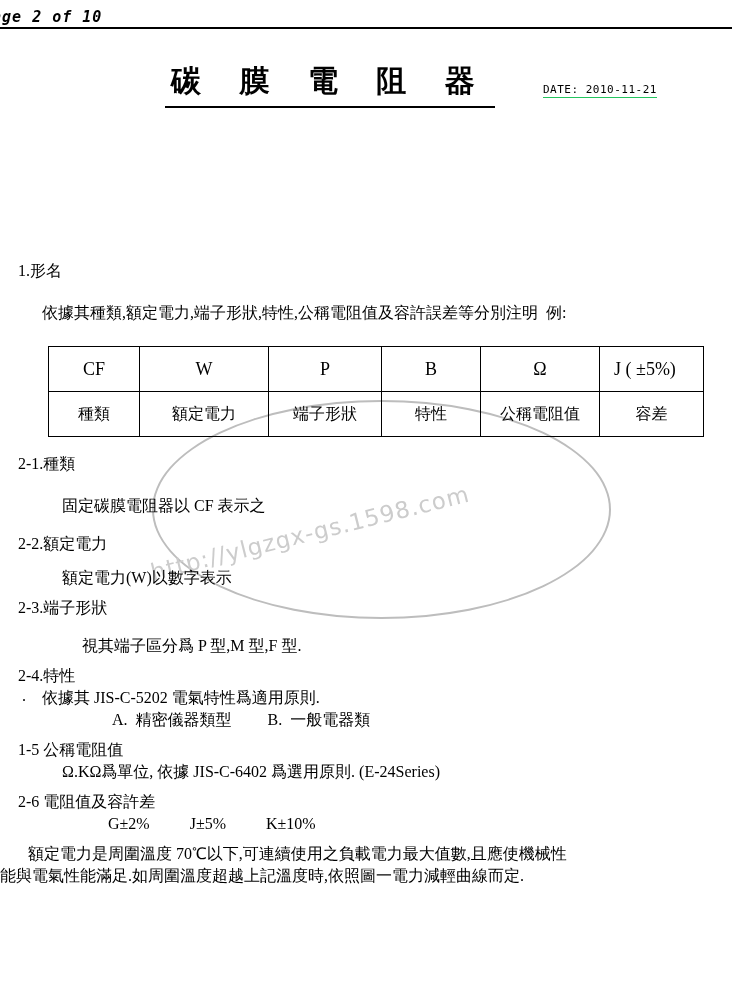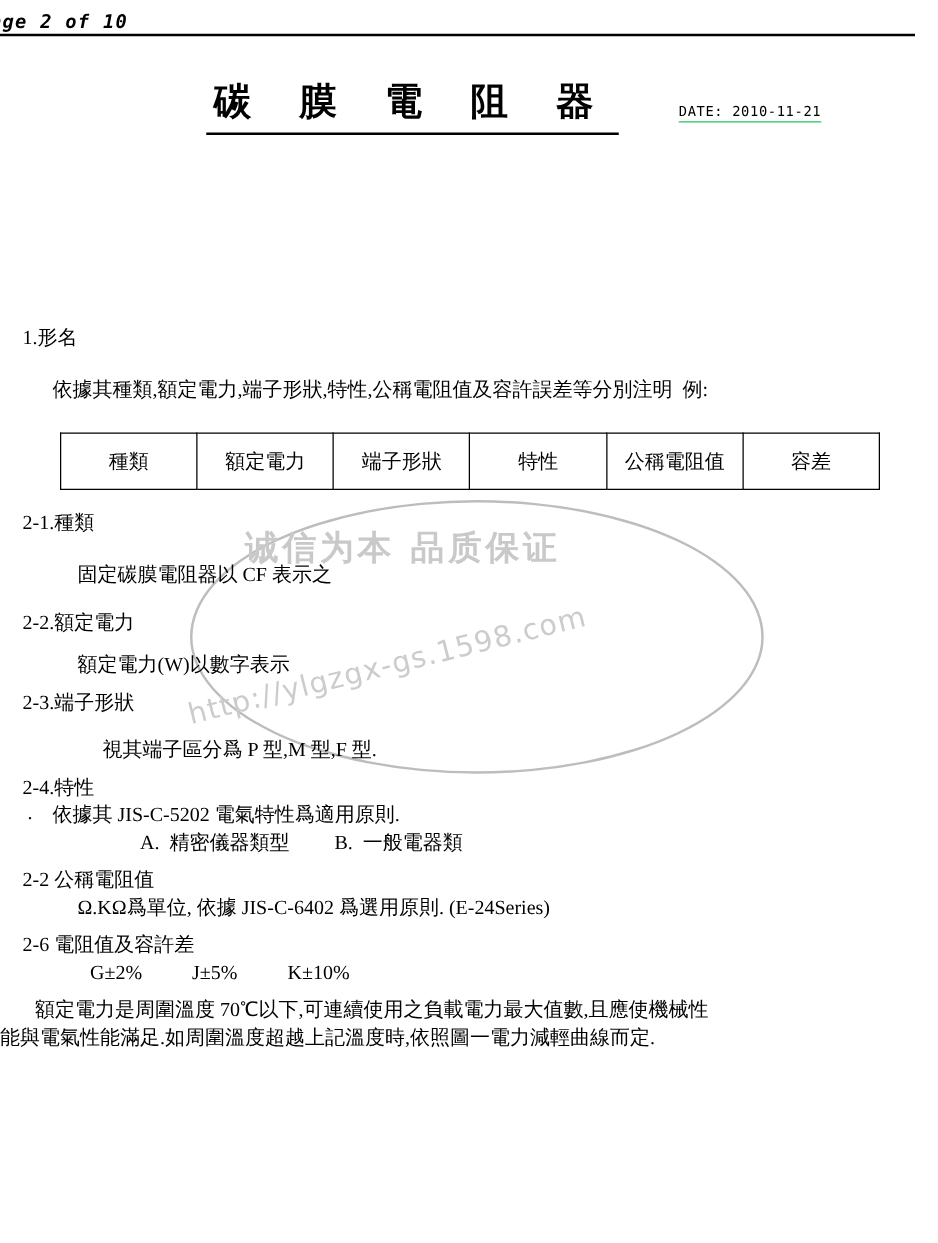--- a/index.html
+++ b/index.html
@@ -172,40 +172,47 @@
   .content, .title-row, .page-number { position: relative; z-index: 10; }
   .content { z-index: 10; }
 </style>
 </head>
 <body>
 
 <div class="page">
 
   <div class="watermark">
     <div class="wm-ellipse"></div>
-    <div class="wm-top-text">诚信为本 品质保证</div>
     <div class="wm-url">http://ylgzgx-gs.1598.com</div>
   </div>
 
   <div class="page-number">Page 2 of 10</div>
 
   <div class="title-row">
     <div class="doc-title">碳 膜 電 阻 器</div>
     <div class="doc-date">DATE: 2010-11-21</div>
   </div>
 
   <div class="content">
 
     <div class="line l1 sec">1.形名</div>
     <div class="gap-20"></div>
     <div class="line l2">依據其種類,額定電力,端子形狀,特性,公稱電阻值及容許誤差等分別注明  例:</div>
 
     <div class="table-wrap">
       <table class="code-table">
         <tbody>
+            <tr class="row-codes">
+          <td style="width:88px">CF</td>
+          <td style="width:126px">W</td>
+          <td style="width:110px">P</td>
+          <td style="width:96px">B</td>
+          <td style="width:116px">Ω</td>
+          <td class="cell-tol">J   ( ±5%)</td>
+        </tr>
         <tr class="row-names">
           <td>種類</td>
           <td>額定電力</td>
           <td>端子形狀</td>
           <td>特性</td>
           <td>公稱電阻值</td>
           <td>容差</td>
         </tr>
       </tbody>
         </table>
@@ -228,25 +235,25 @@
 
     <div class="gap-8"></div>
     <div class="line l1 sec">2-4.特性</div>
     <div style="position:relative">
       <span style="position:absolute;left:22px;top:0;font-size:16px">.</span>
       <div class="line l2">依據其 JIS-C-5202 電氣特性爲適用原則.</div>
     </div>
     <div class="line" style="margin-left:112px">A.  精密儀器類型         B.  一般電器類</div>
 
     <div class="gap-8"></div>
-    <div class="line l1 sec">2-2 公稱電阻值</div>
+    <div class="line l1 sec">1-5 公稱電阻值</div>
     <div class="line l3">Ω.KΩ爲單位, 依據 JIS-C-6402 爲選用原則. (E-24Series)</div>
 
     <div class="gap-8"></div>
     <div class="line l1 sec">2-6 電阻值及容許差</div>
-    <div class="line" style="margin-left:72px">G±2%          J±5%          K±10%</div>
+    <div class="line" style="margin-left:108px">G±2%          J±5%          K±10%</div>
 
     <div class="gap-8"></div>
     <div class="line" style="margin-left:28px">額定電力是周圍溫度 70℃以下,可連續使用之負載電力最大值數,且應使機械性</div>
     <div class="line" style="">能與電氣性能滿足.如周圍溫度超越上記溫度時,依照圖一電力減輕曲線而定.</div>
 
   </div>
 </div>
 
 </body></html>

